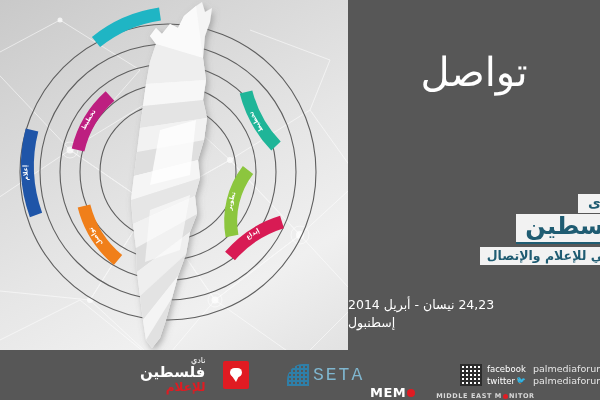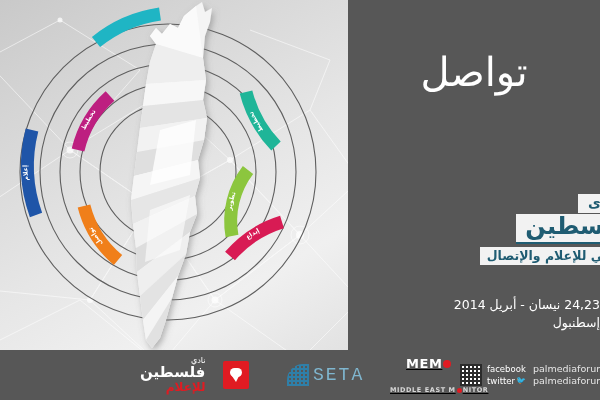--- a/index.html
+++ b/index.html
@@ -44,21 +44,21 @@
   }
   .fl-1 .fl-chip{font-size:14px;font-weight:600;padding:1px 10px 3px;}
   .fl-2 .fl-chip{font-size:24px;font-weight:700;letter-spacing:0.5px;padding:0 9px 3px;
                  border-bottom:2px solid #1f5c72;}
   .fl-3 .fl-chip{font-size:12.5px;font-weight:600;padding:2px 7px 3px;}
   .fl-2{margin-top:1px;}
   .fl-3{margin-top:1px;}
 
   .date-block{
     position:absolute;top:296px;left:0;width:252px;
-    text-align:right;color:#ffffff;direction:rtl;
+    text-align:left;color:#ffffff;direction:rtl;
     font-size:12.5px;line-height:1.45;
   }
 
   
   .footer{
     position:absolute;left:0;top:350px;width:600px;height:50px;
     background:#575757;
   }
   .fitem{position:absolute;top:0;height:50px;display:flex;align-items:center;}
 
@@ -88,21 +88,21 @@
     width:22px;height:22px;margin-right:4px;
     background:
       repeating-linear-gradient(to right,#2f7fa8 0 2px,transparent 2px 4px),
       repeating-linear-gradient(to bottom,#2f7fa8 0 2px,transparent 2px 4px);
     border-top-left-radius:16px;
   }
   .seta .stxt{color:#7fb6cf;font-family:Liberation Mono, monospace;
               font-size:18px;letter-spacing:2px;}
 
   
-  .memo{left:370px;flex-direction:column;align-items:center;justify-content:center;text-decoration:underline;}
+  .memo{left:370px;flex-direction:row;align-items:flex-end;justify-content:center;}
   .memo .m1{color:#ffffff;font-size:13px;font-weight:700;letter-spacing:0.5px;display:flex;align-items:center;}
   .memo .dot{width:8px;height:8px;border-radius:50%;background:#e01b22;display:inline-block;margin:0 1px;}
   .memo .m2{color:#d8d8d8;font-size:6.5px;font-weight:700;letter-spacing:0.6px;margin-top:15px;display:flex;align-items:center;padding-left:20px;}
   .memo .dot2{width:5px;height:5px;border-radius:50%;background:#e01b22;display:inline-block;margin:0 1px;}
 
   
   .social{left:460px;}
   .qr{
     width:22px;height:22px;margin-right:5px;
     background-color:#ffffff;

